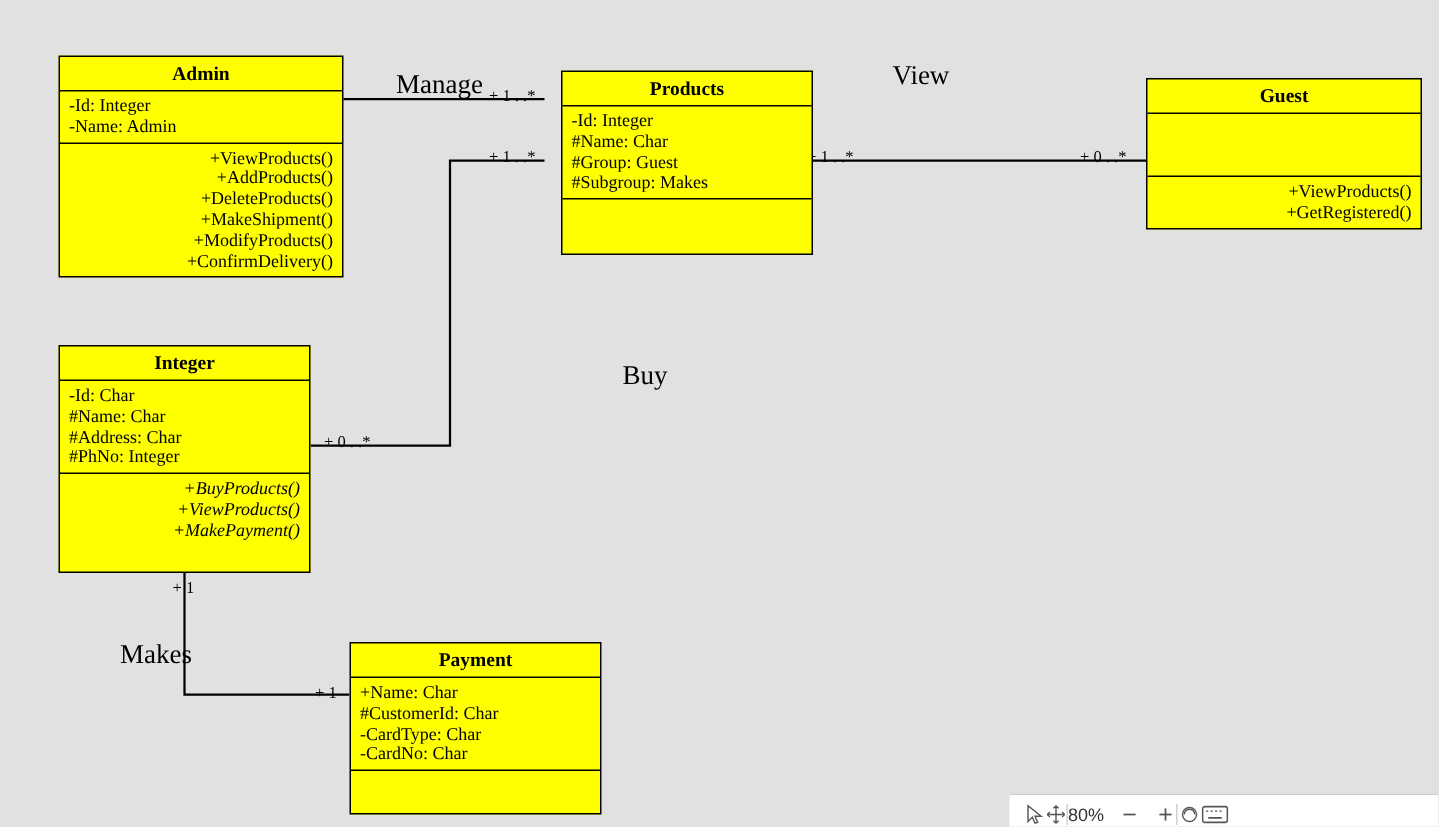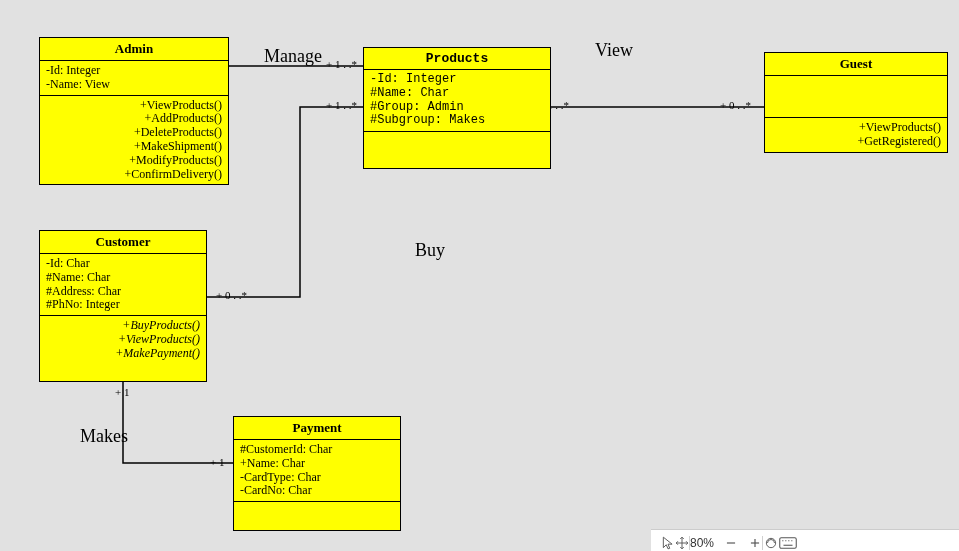--- a/index.html
+++ b/index.html
@@ -56,21 +56,21 @@
   .toolbar {
     position: absolute;
     bottom: 0;
     right: 0;
     display: flex;
     align-items: center;
     padding: 4px 10px 0 10px;
     background: #fff;
     border-top: 1px solid #ccc;
     height: 22px;
-    width: 308px;
+    width: 286px;
     font-family: Arial, sans-serif;
     font-size: 12px;
     color: #333;
   }
   .toolbar .divider {
     width: 1px; height: 14px; background: #d0d0d0;
   }
   .toolbar svg { display: block; }
   .zoom-area { display:flex; align-items:center; gap:10px; }
 </style>
@@ -103,72 +103,72 @@
   <div class="mult" style="left:216px; top:289px;">+ 0 . .*</div>
 
   <div class="label" style="left:80px; top:426px;">Makes</div>
   <div class="mult" style="left:115px; top:386px;">+ 1</div>
   <div class="mult" style="left:210px; top:456px;">+ 1</div>
 
   <div class="class-box" style="left:39px; top:37px; width:190px;">
     <div class="class-title">Admin</div>
     <div class="class-section">
       <div class="row">-Id: Integer</div>
-      <div class="row">-Name: View</div>
+      <div class="row">-Name: Admin</div>
     </div>
     <div class="class-section">
       <div class="row">+ViewProducts()</div>
       <div class="row">+AddProducts()</div>
       <div class="row">+DeleteProducts()</div>
       <div class="row">+MakeShipment()</div>
       <div class="row">+ModifyProducts()</div>
       <div class="row">+ConfirmDelivery()</div>
     </div>
   </div>
 
-  <div class="class-box" style="left:363px; top:47px; width:188px;font-family:Liberation Mono, monospace;">
+  <div class="class-box" style="left:374px; top:47px; width:168px;">
     <div class="class-title">Products</div>
     <div class="class-section">
       <div class="row">-Id: Integer</div>
       <div class="row">#Name: Char</div>
-      <div class="row">#Group: Admin</div>
+      <div class="row">#Group: Guest</div>
       <div class="row">#Subgroup: Makes</div>
     </div>
     <div class="class-section" style="min-height:36px;"></div>
   </div>
 
   <div class="class-box" style="left:764px; top:52px; width:184px;">
     <div class="class-title">Guest</div>
     <div class="class-section" style="min-height:42px;"></div>
     <div class="class-section">
       <div class="row">+ViewProducts()</div>
       <div class="row">+GetRegistered()</div>
     </div>
   </div>
 
   <div class="class-box" style="left:39px; top:230px; width:168px;">
-    <div class="class-title">Customer</div>
+    <div class="class-title">Integer</div>
     <div class="class-section">
       <div class="row">-Id: Char</div>
       <div class="row">#Name: Char</div>
       <div class="row">#Address: Char</div>
       <div class="row">#PhNo: Integer</div>
     </div>
     <div class="class-section" style="padding-bottom:20px;font-style:italic;">
       <div class="row">+BuyProducts()</div>
       <div class="row">+ViewProducts()</div>
       <div class="row">+MakePayment()</div>
     </div>
   </div>
 
-  <div class="class-box" style="left:233px; top:416px; width:168px;">
+  <div class="class-box" style="left:233px; top:428px; width:168px;">
     <div class="class-title">Payment</div>
     <div class="class-section">
+      <div class="row">+Name: Char</div>
       <div class="row">#CustomerId: Char</div>
-      <div class="row">+Name: Char</div>
       <div class="row">-CardType: Char</div>
       <div class="row">-CardNo: Char</div>
     </div>
     <div class="class-section" style="min-height:28px;"></div>
   </div>
 
 </div>
 
 <div class="toolbar">
   <span>

